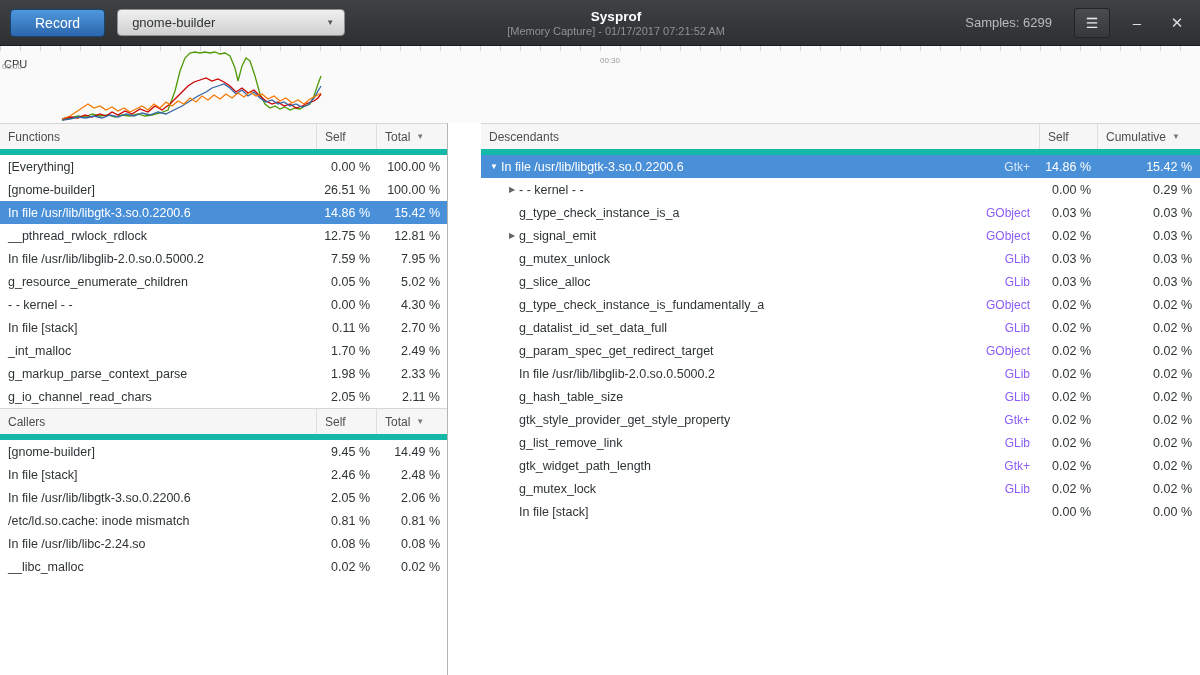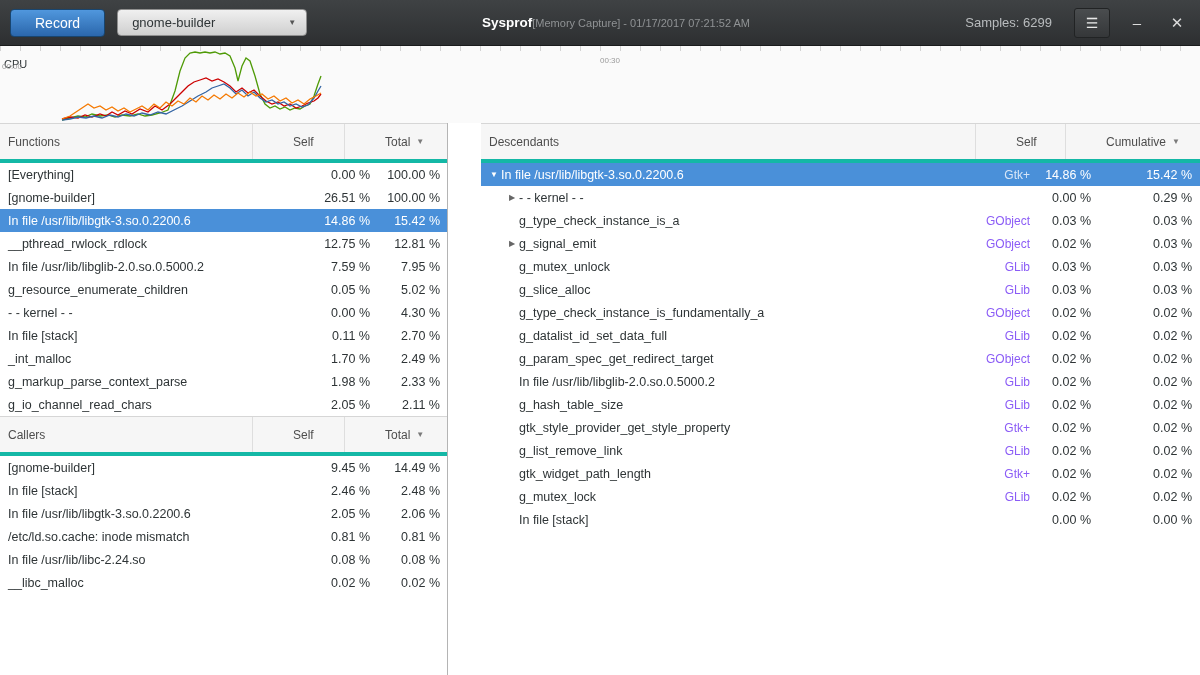--- a/index.html
+++ b/index.html
@@ -14,30 +14,30 @@
     height:46px; display:flex; align-items:center; position:relative;
     background:linear-gradient(#3f4244,#2d2f31);
     border-bottom:1px solid #1a1c1d; padding:0 10px;
   }
   .record-btn {
     padding:5px 24px; font-size:14px; color:#fff;
     background:linear-gradient(#5097dd,#2b67ac);
     border:1px solid #18456f; border-radius:4px; cursor:default;
   }
   .combo {
-    margin-left:12px; width:190px; display:flex; align-items:center;
+    margin-left:12px; width:228px; display:flex; align-items:center;
     justify-content:space-between; padding:5px 10px 5px 14px;
     background:linear-gradient(#f0f0f0,#cfcfcf);
     border:1px solid #8f8f8f; border-radius:4px;
     font-size:13px; color:#2e3436;
   }
   .combo .arrow { font-size:8px; color:#555; margin-left:8px; }
   .title-wrap {
     position:absolute; left:0; right:0; top:0; bottom:0;
-    display:flex; flex-direction:row; align-items:center; justify-content:center;
+    display:flex; flex-direction:column; align-items:center; justify-content:center;
     pointer-events:none;
     padding-left:32px;
   }
   .win-title { color:#ffffff; font-size:13.5px; font-weight:bold; line-height:1.3; }
   .win-subtitle { color:#8f9294; font-size:11px; }
   .header-right { margin-left:auto; display:flex; align-items:center; }
   .samples { color:#b9bcbe; font-size:13px; margin-right:22px; }
   .menu-btn {
     width:36px; height:30px; display:flex; align-items:center; justify-content:center;
     background:linear-gradient(#4a4d4f,#353739); border:1px solid #212324;
@@ -55,23 +55,23 @@
   .cpu-label { position:absolute; left:4px; top:12px; font-size:11px; color:#2e3436; }
   .time-start { position:absolute; left:2px; top:16px; font-size:8px; color:#9a9a9a; }
   .time-mid  { position:absolute; left:600px; top:10px; font-size:8px; color:#9a9a9a; }
   #cpu-svg { position:absolute; left:0; bottom:0; }
 
   
   .content { display:flex; height:552px; }
   .left-pane { width:448px; border-right:1px solid #b4b4b4; display:flex; flex-direction:column; background:#fff; }
   .right-pane { flex:1; display:flex; flex-direction:column; background:#fff;margin-left:33px; }
 
-  .thead { display:flex; height:40px; background:#f6f6f6;
-    border-top:1px solid #d6d6d6; border-bottom:4px solid #14b8a6;
-    font-size:12px; color:#4d4d4d; flex:none;gap:32px; }
+  .thead { display:flex; height:32px; background:#f6f6f6;
+    border-top:1px solid #d6d6d6; border-bottom:6px solid #14b8a6;
+    font-size:12px; color:#4d4d4d; flex:none; }
   .thead .hcell { display:flex; align-items:center; padding:0 6px 0 8px; border-right:1px solid #dedede; }
   .thead .hcell:last-child { border-right:none; }
   .hname { flex:1; min-width:0; }
   .hself { width:60px; }
   .htotal { width:70px; justify-content:flex-start; }
   .right-pane .hself { width:58px; }
   .right-pane .htotal { width:102px; }
   .sort-arrow { font-size:8px; color:#7a7a7a; margin-left:6px; }
 
   .trow { display:flex; height:23px; align-items:center; font-size:12.5px; color:#2e3436; flex:none; }

